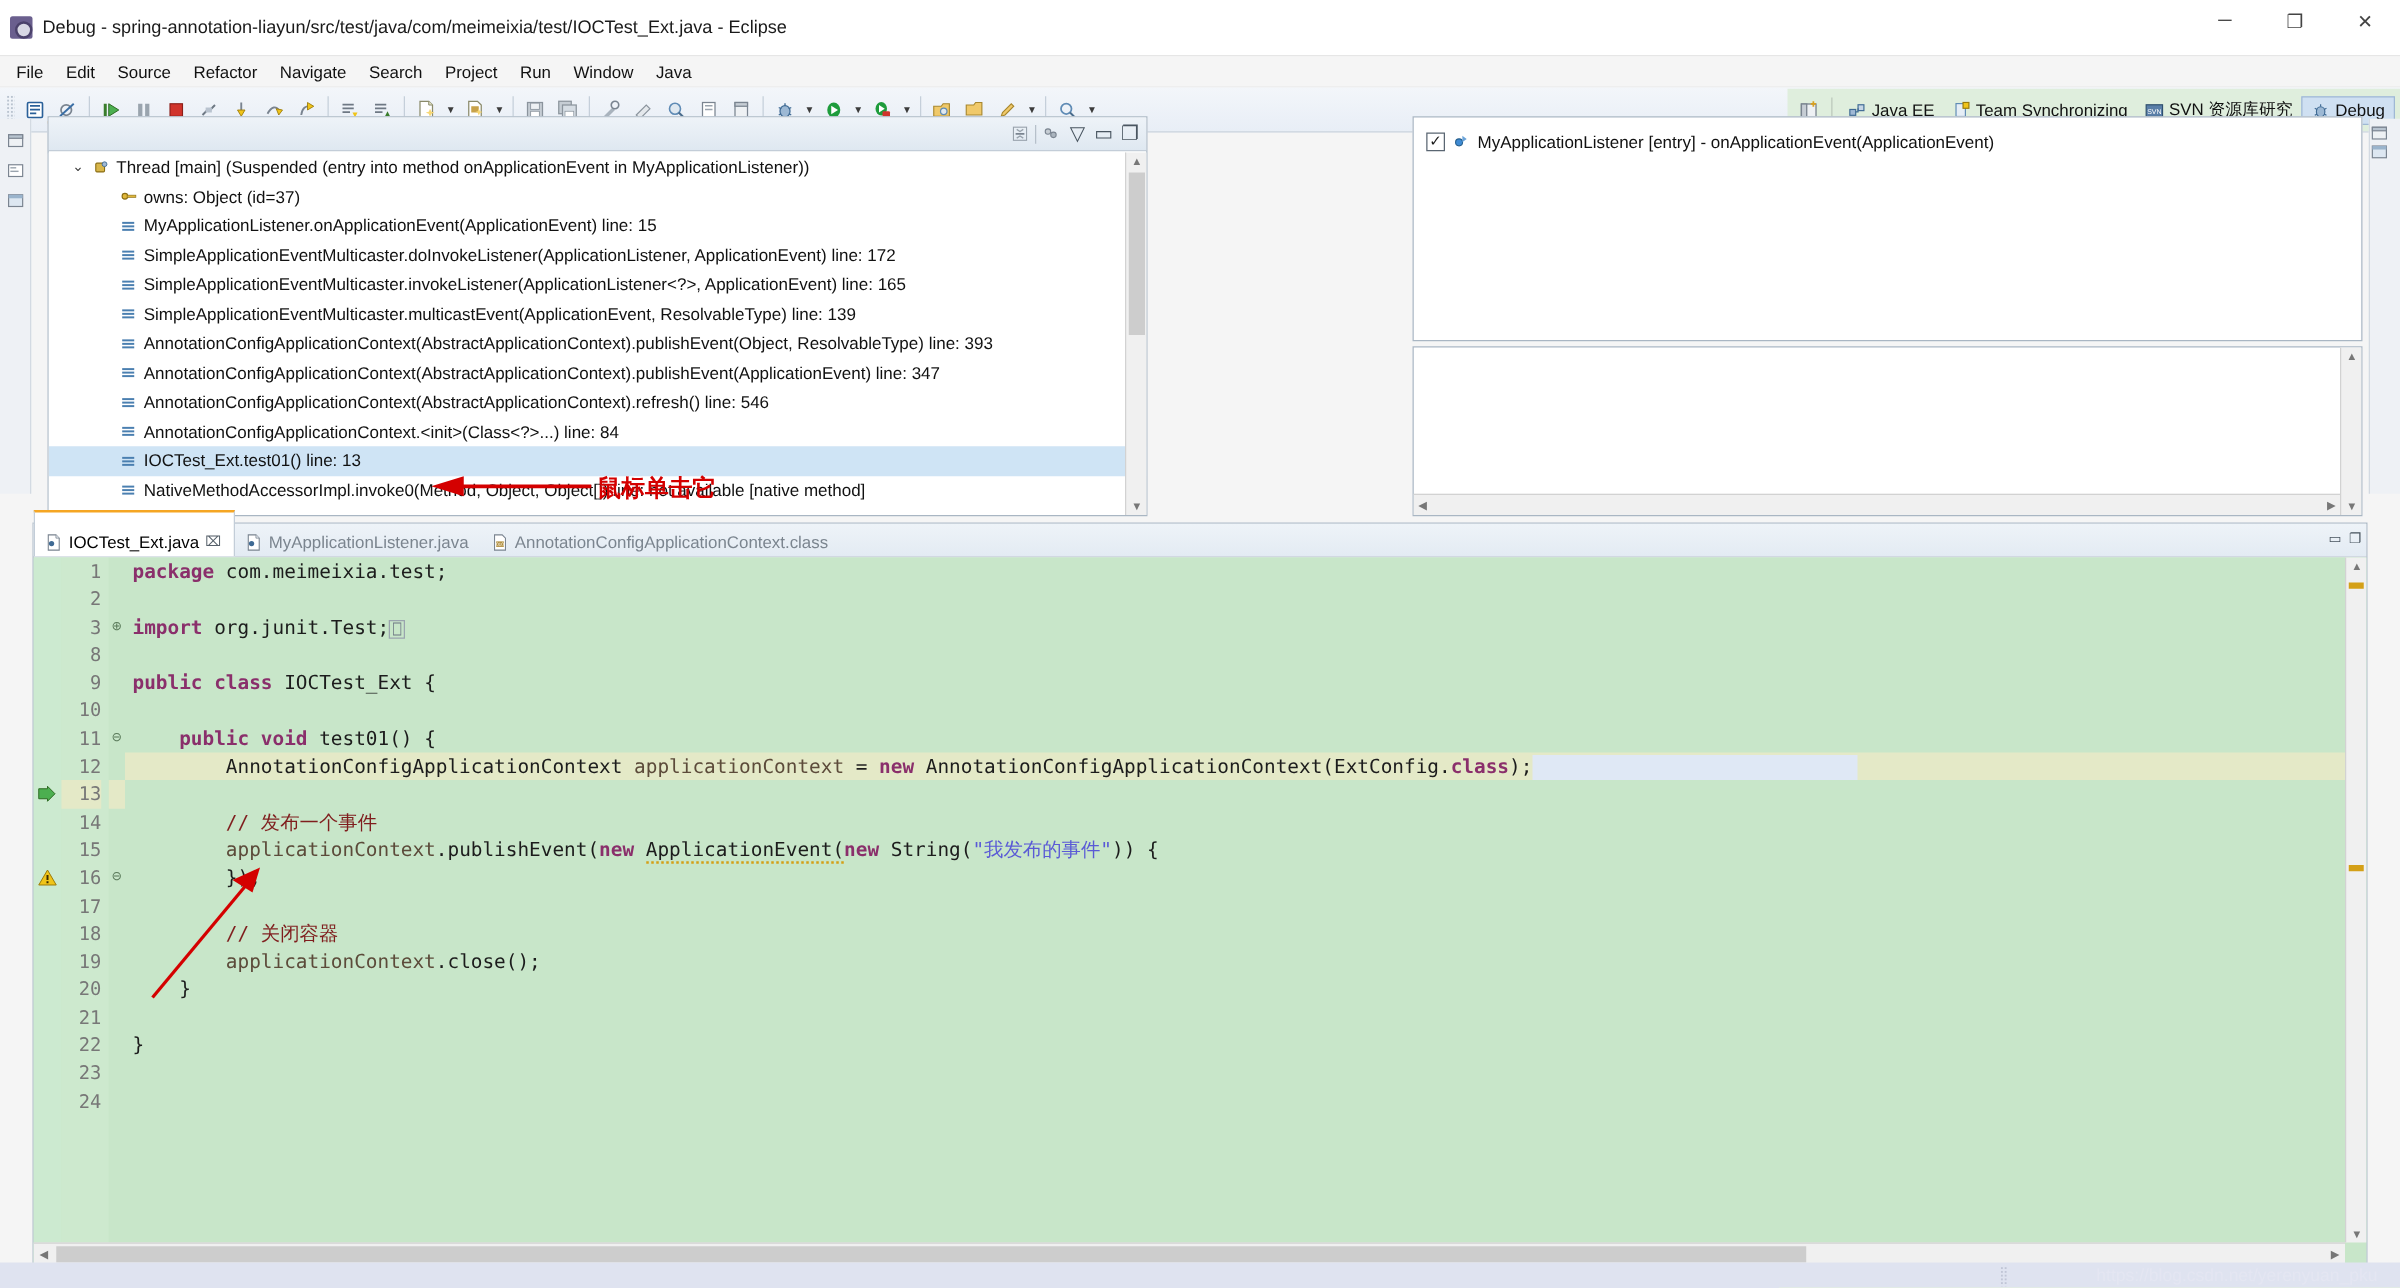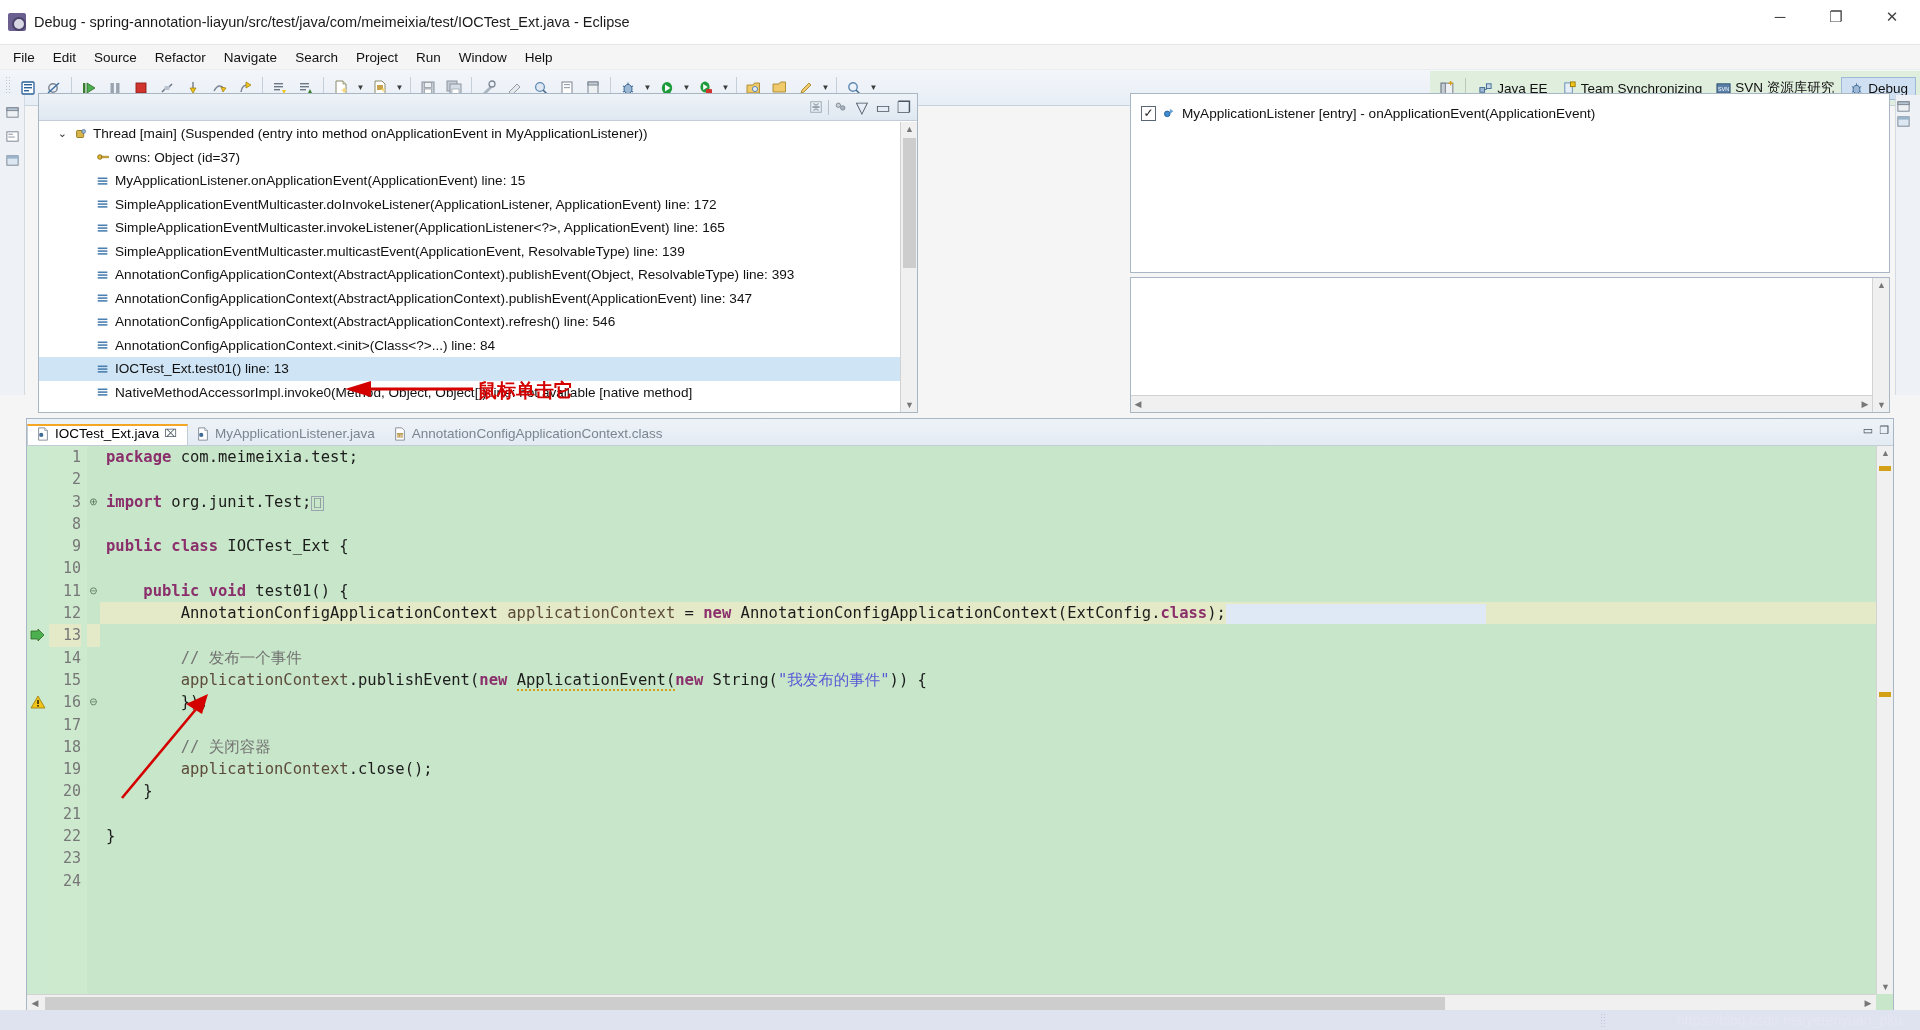--- a/index.html
+++ b/index.html
@@ -103,39 +103,39 @@
             font-size:13.6px; color:#111; margin-top:6px; }
   .cbox { width:15px; height:15px; border:1px solid #5a6672; background:#fff;
           display:flex; align-items:center; justify-content:center; font-size:12px; color:#1a1a1a; flex:none; }
 
   
   .editor { position:absolute; left:26px; top:418px; right:26px; bottom:18px;
             background:#fff; border:1px solid #a9b6c3; }
   .etabs { height:27px; background:linear-gradient(#eef3f8,#e3ebf3);
            display:flex; align-items:flex-end; border-bottom:1px solid #c3cdd8; position:relative; }
   .etab { display:flex; align-items:center; gap:5px; font-size:13.5px; color:#7b858f;
-          padding:0 10px 4px 8px; white-space:nowrap; }
+          padding:16px 10px 4px 8px; white-space:nowrap; }
   .etab.active { background:#fff; color:#000; border:1px solid #c3cdd8; border-bottom:none;
                  border-top:2px solid #f5a623; }
   .etab .x { font-size:11px; color:#56606a; }
   .etabs .ebtns { position:absolute; right:4px; top:5px; display:flex; gap:6px; color:#46525d; font-size:11px; }
 
   .codewrap { position:absolute; left:0; top:27px; right:0; bottom:0;
               background:#c8e6c9; display:flex; }
   .marker-col { width:22px; background:#ccead0; flex:none; position:relative; }
   .fold-bar { width:13px; background:#c8e6c9; flex:none; position:relative; }
   .gutter { width:38px; background:#cde9ce; flex:none; text-align:right;
             padding-right:6px; color:#777; font-size:15px; font-family:"DejaVu Sans Mono", monospace; }
   .code { flex:1; position:relative; overflow:hidden; font-family:"DejaVu Sans Mono", monospace;
           font-size:15.5px; background:#c8e6c9; }
   .ln { height:22.3px; line-height:22.3px; white-space:pre; padding-left:6px; }
   .ln.hl { background:#e4e9c7; }
   .gl { height:22.3px; line-height:22.3px; }
   .kw { color:#8a2f6b; font-weight:bold; }
-  .cm { color:#737373; }
+  .cm { color:#7f1d1d; }
   .str { color:#5a5ad6; }
   .fld { color:#5c4b3a; }
   .plain { color:#1c1c1c; }
   .warnline { border-bottom:2px dotted #d4a017; }
 
   .vscroll { position:absolute; right:0; top:27px; bottom:17px; width:17px;
              background:#f0f0f0; border-left:1px solid #d2d2d2; }
   .hscroll { position:absolute; left:0; right:17px; bottom:0; height:17px;
              background:#f0f0f0; border-top:1px solid #d2d2d2; }
   .hthumb { position:absolute; left:18px; top:2px; width:1400px; height:13px; background:#cdcdcd; }
@@ -172,21 +172,21 @@
   <div class="menubar" id="menubar">
       <div class="menu-item">File</div>
       <div class="menu-item">Edit</div>
       <div class="menu-item">Source</div>
       <div class="menu-item">Refactor</div>
       <div class="menu-item">Navigate</div>
       <div class="menu-item">Search</div>
       <div class="menu-item">Project</div>
       <div class="menu-item">Run</div>
       <div class="menu-item">Window</div>
-      <div class="menu-item">Help</div>
+      <div class="menu-item">Java</div>
     </div>
 
   <div class="toolbar">
     <div class="tgrip"></div>
     <div class="tbtn">
       <svg width="16" height="16" viewBox="0 0 16 16">
           <rect x="2" y="2" width="12" height="12" rx="1" fill="#fff" stroke="#2a6099" stroke-width="1.3"></rect>
           <rect x="4" y="4" width="8" height="1.4" fill="#2a6099"></rect>
           <rect x="4" y="7" width="8" height="1.4" fill="#2a6099"></rect>
           <rect x="4" y="10" width="5" height="1.4" fill="#2a6099"></rect>

